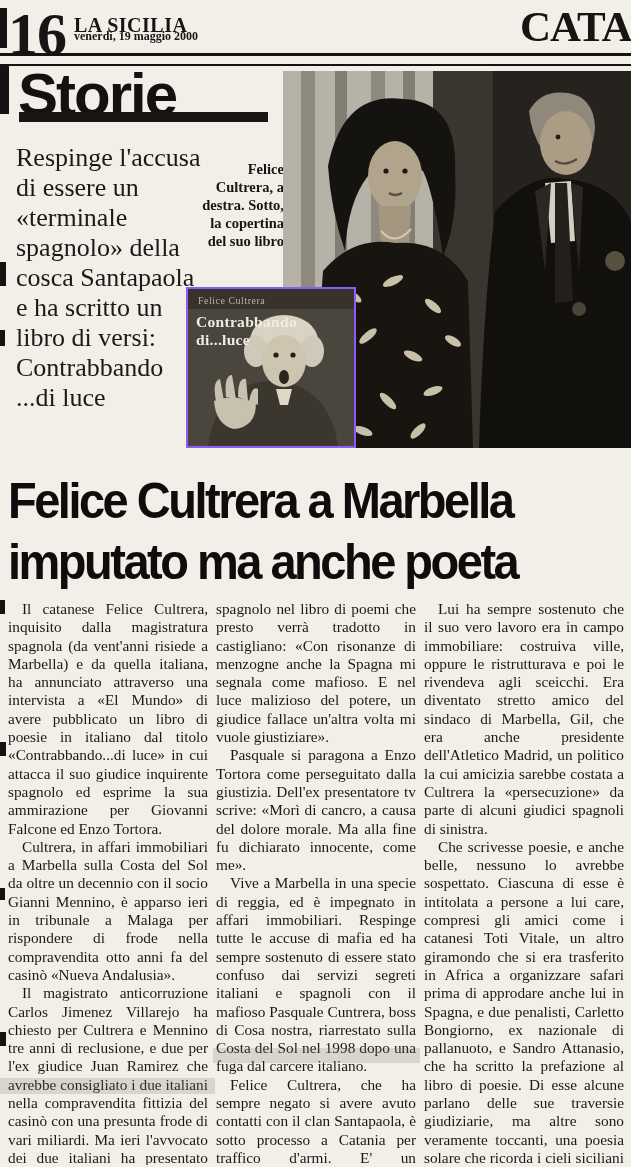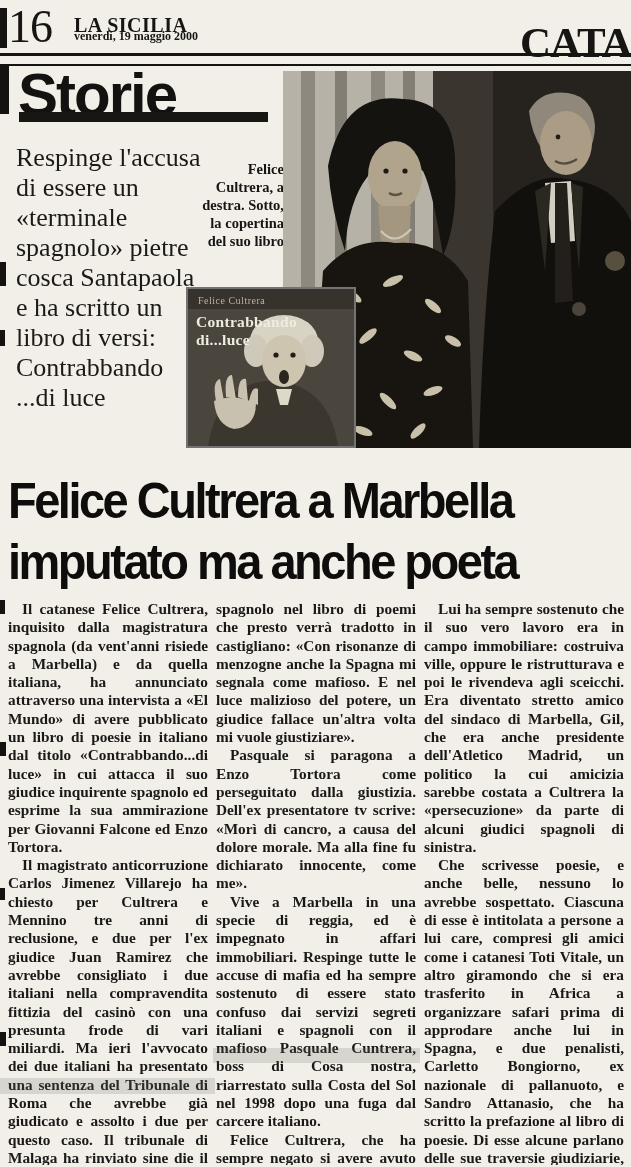--- a/index.html
+++ b/index.html
@@ -4,33 +4,33 @@
 <style>
   html,body{margin:0;padding:0;}
   .page{
     position:relative; width:631px; height:1167px;
     background:#f1efe8; overflow:hidden;
     font-family:"Liberation Serif", serif; color:#161514;
   }
   
   .page-number{
     position:absolute; left:8px; top:0px;
-    font-size:46px; font-weight:normal; letter-spacing:-1px;
+    font-size:60px; font-weight:bold; letter-spacing:-1px;
   }
   .nameplate{
     position:absolute; left:74px; top:8px;
     font-size:20px; font-weight:bold; letter-spacing:.5px;margin-top:6px;
   }
   .edition-date{
     position:absolute; left:74px; top:29px;
     font-size:12px; font-weight:bold;
   }
   .city-header{
     position:absolute; left:520px; top:2px;
-    font-size:43px; font-weight:bold; letter-spacing:-1px; white-space:nowrap;margin-top:16px;
+    font-size:43px; font-weight:bold; letter-spacing:-1px; white-space:nowrap;
   }
   .masthead-rule{
     position:absolute; left:0; top:53px; width:631px; height:8px;
     border-top:3px solid #151412; border-bottom:2px solid #151412;
   }
   
   .section-label{
     position:absolute; left:18px; top:60px;
     font-family:"Liberation Sans", sans-serif; font-weight:bold;
     font-size:60px; letter-spacing:-2px; color:#131210;
@@ -50,21 +50,21 @@
   }
   
   .main-photo{
     position:absolute; left:283px; top:71px; width:348px; height:377px;
     background:#4a463f; overflow:hidden;
   }
   .main-photo svg{display:block;}
   
   .book-cover{
     position:absolute; left:186px; top:287px; width:170px; height:161px;
-    background:#6d28d9; border:2px solid #737373; box-sizing:border-box;
+    background:#6d28d9; border:2px solid #8b5cf6; box-sizing:border-box;
     overflow:hidden;
   }
   .book-author{
     position:absolute; left:10px; top:6px; width:150px;
     font-size:10px; color:#b9b2a4; letter-spacing:.5px;
   }
   .book-title{
     position:absolute; left:8px; top:24px; width:158px;
     font-size:15.5px; color:#efece2; font-weight:bold; letter-spacing:.3px;font-family:Liberation Serif, serif;
   }
@@ -77,41 +77,41 @@
   }
   
   .article{
     position:absolute; left:8px; top:600px; width:616px; height:565px;
     display:flex; gap:8px;
   }
   .col{
     width:200px; height:565px; overflow:hidden;
     font-size:15.3px; line-height:18.3px; text-align:justify; color:#1a1918;
   }
-  .col p{margin:0; text-indent:14px;font-weight:bold;}
+  .col p{margin:0; text-indent:14px;}
   .col p.noindent{text-indent:0;}
   
   .edge-mark{position:absolute; left:0; background:#141311;}
   .smudge{position:absolute; background:rgba(110,108,104,.20); pointer-events:none;}
 </style>
 </head>
 <body>
 
 <div class="page">
 
   <div class="page-number">16</div>
   <div class="nameplate">LA SICILIA</div>
   <div class="edition-date">venerdì, 19 maggio 2000</div>
   <div class="city-header">CATA</div>
   <div class="masthead-rule"></div>
 
   <div class="section-label">Storie</div>
   <div class="section-rule"></div>
 
-  <div class="standfirst">Respinge l'accusa di essere un «terminale spagnolo» pietre cosca Santapaola e ha scritto un libro di versi: Contrabbando ...di luce</div>
+  <div class="standfirst">Respinge l'accusa di essere un «terminale spagnolo» della cosca Santapaola e ha scritto un libro di versi: Contrabbando ...di luce</div>
 
   <div class="photo-caption">Felice Cultrera, a destra. Sotto, la copertina del suo libro</div>
 
   <div class="main-photo">
     <svg width="348" height="377" viewBox="0 0 348 377">
       <rect width="348" height="377" fill="#514c44"></rect>
 
       <rect x="0" y="0" width="150" height="220" fill="#b7b2a8"></rect>
       <rect x="18" y="0" width="14" height="220" fill="#8e897e"></rect>
       <rect x="52" y="0" width="12" height="220" fill="#837e73"></rect>
@@ -194,20 +194,21 @@
   </div>
 
   <div class="headline">
     <div>Felice Cultrera a Marbella</div>
     <div>imputato ma anche poeta</div>
   </div>
 
   <div class="article">
     <div class="col">
       <p>Il catanese Felice Cultrera, inquisito dalla magistratura spagnola (da vent'anni risiede a Marbella) e da quella italiana, ha annunciato attraverso una intervista a «El Mundo» di avere pubblicato un libro di poesie in italiano dal titolo «Contrabbando...di luce» in cui attacca il suo giudice inquirente spagnolo ed esprime la sua ammirazione per Giovanni Falcone ed Enzo Tortora.</p>
+      <p>Cultrera, in affari immobiliari a Marbella sulla Costa del Sol da oltre un decennio con il socio Gianni Mennino, è apparso ieri in tribunale a Malaga per rispondere di frode nella compravendita otto anni fa del casinò «Nueva Andalusia».</p>
       <p>Il magistrato anticorruzione Carlos Jimenez Villarejo ha chiesto per Cultrera e Mennino tre anni di reclusione, e due per l'ex giudice Juan Ramirez che avrebbe consigliato i due italiani nella compravendita fittizia del casinò con una presunta frode di vari miliardi. Ma ieri l'avvocato dei due italiani ha presentato una sentenza del Tribunale di Roma che avrebbe già giudicato e assolto i due per questo caso. Il tribunale di Malaga ha rinviato sine die il processo in Spagna in attesa di chiarire la veridicità dei documenti assolutori presentati dall'avvocato.</p>
 
     </div>
     <div class="col">
       <p class="noindent">spagnolo nel libro di poemi che presto verrà tradotto in castigliano: «Con risonanze di menzogne anche la Spagna mi segnala come mafioso. E nel luce malizioso del potere, un giudice fallace un'altra volta mi vuole giustiziare».</p>
       <p>Pasquale si paragona a Enzo Tortora come perseguitato dalla giustizia. Dell'ex presentatore tv scrive: «Morì di cancro, a causa del dolore morale. Ma alla fine fu dichiarato innocente, come me».</p>
       <p>Vive a Marbella in una specie di reggia, ed è impegnato in affari immobiliari. Respinge tutte le accuse di mafia ed ha sempre sostenuto di essere stato confuso dai servizi segreti italiani e spagnoli con il mafioso Pasquale Cuntrera, boss di Cosa nostra, riarrestato sulla Costa del Sol nel 1998 dopo una fuga dal carcere italiano.</p>
       <p>Felice Cultrera, che ha sempre negato si avere avuto contatti con il clan Santapaola, è sotto processo a Catania per traffico d'armi. E' un personaggio particolare. Da giovane a Catania organizzava viaggi nei casinò di tutto il mondo, aveva sposato una bellezza nera, e lo si vedeva sempre in compagnia di ragazze mozzafiato o su uno yacht oppure a bordo di un'auto di lusso. Poi era scomparso, pare fosse andato in Sudafrica a trafficare in pietre preziose. Un play boy giramondo che in Venezue-</p>
     </div>
     <div class="col">

